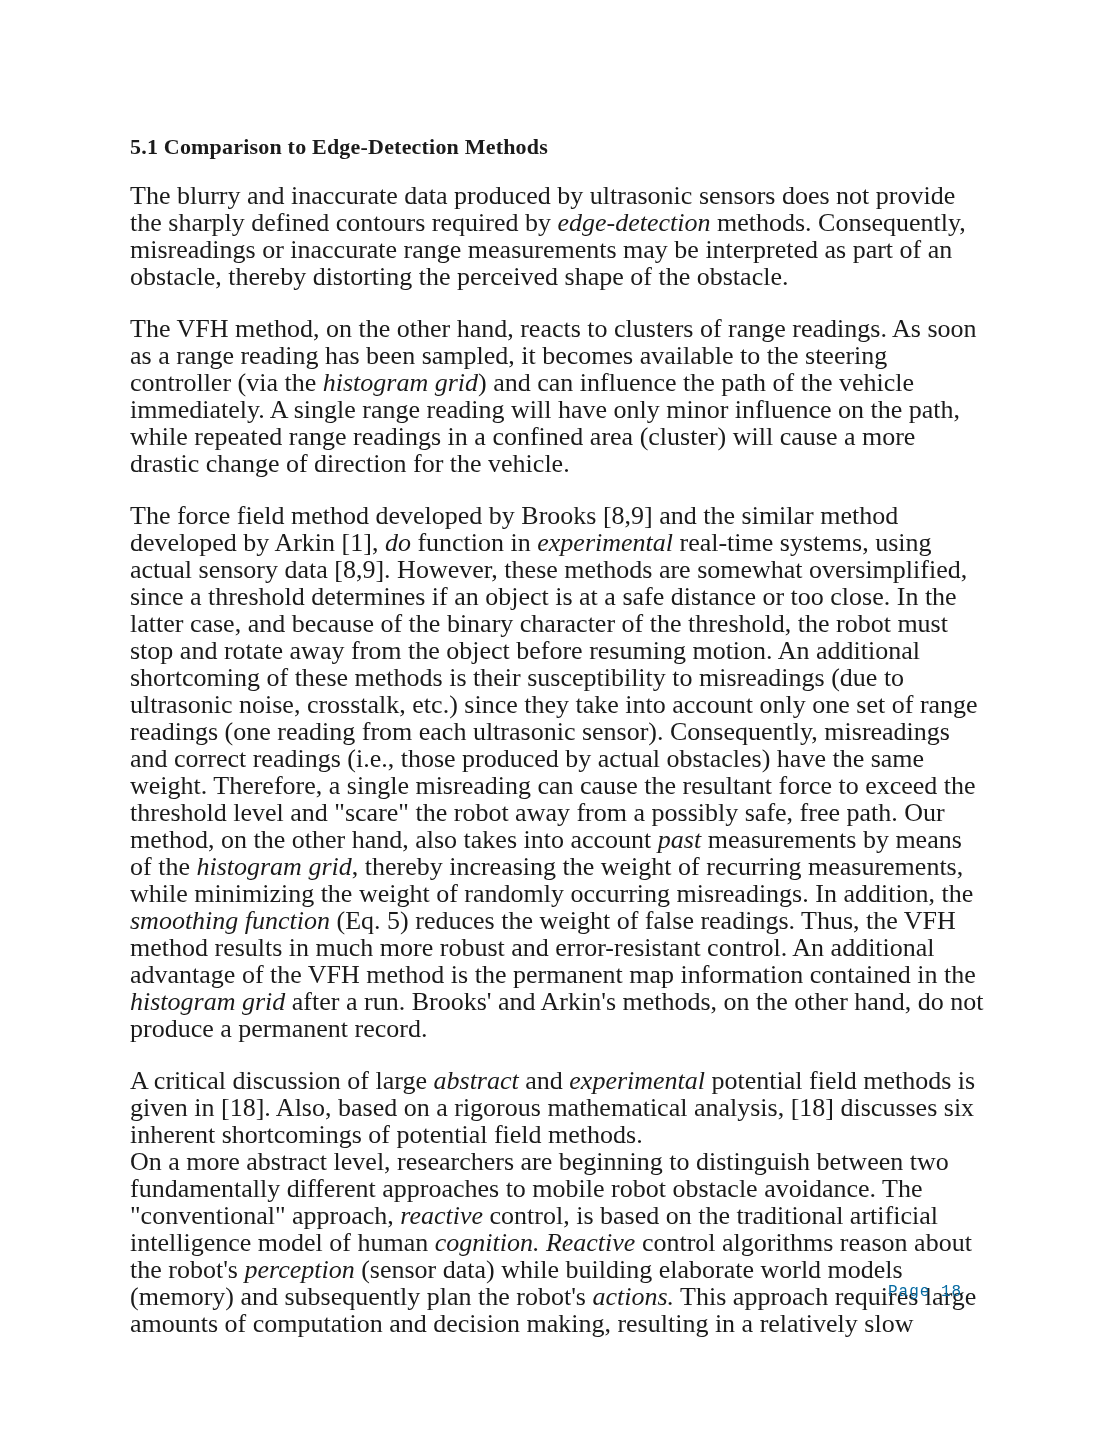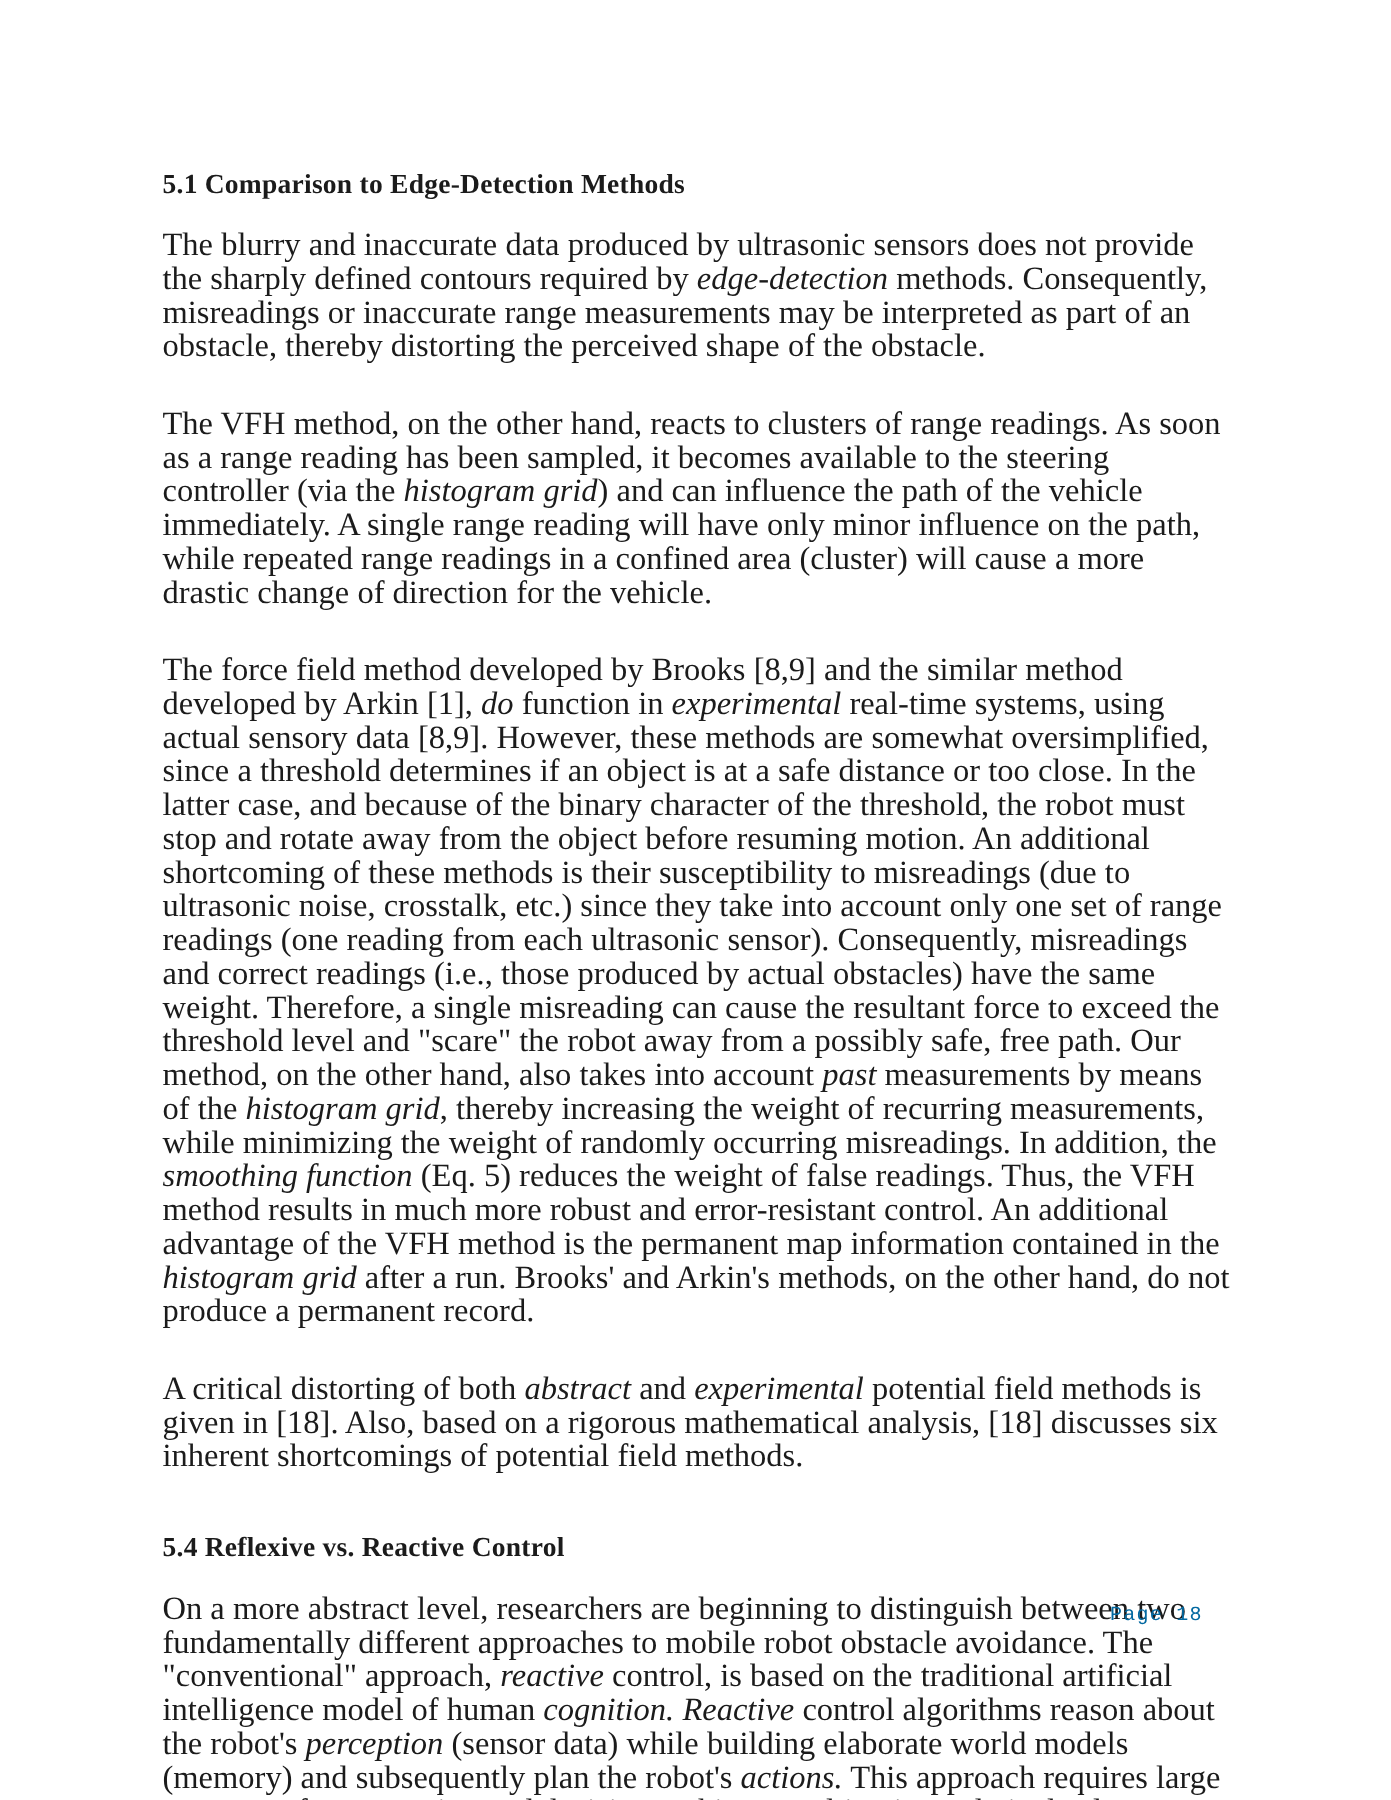--- a/index.html
+++ b/index.html
@@ -33,21 +33,21 @@
   section[data-idx="1"] .section-heading {
     margin-top: 46px;
   }
   .body-paragraph {
     font-size: 26px;
     line-height: 27px;
     margin: 0;
     text-align: left;
   }
   .body-paragraph + .body-paragraph {
-    margin-top: 35px;
+    margin-top: 25px;
   }
   .footer {
     position: absolute;
     left: 888px;
     top: 1283px;
     font-family: "Liberation Mono", "DejaVu Sans Mono", monospace;
     font-size: 16px;
     color: #0369a1;
     letter-spacing: 1px;
     white-space: pre;
@@ -56,21 +56,20 @@
 </head>
 <body>
 
 <div class="page">
   <main class="content" id="content">
       <section data-idx="0">
         <h2 class="section-heading">5.1 Comparison to Edge-Detection Methods</h2>
         <p class="body-paragraph"><span>The blurry and inaccurate data produced by ultrasonic sensors does not provide the sharply defined contours required by </span><i>edge-detection</i><span> methods. Consequently, misreadings or inaccurate range measurements may be interpreted as part of an obstacle, thereby distorting the perceived shape of the obstacle.</span></p>
         <p class="body-paragraph"><span>The VFH method, on the other hand, reacts to clusters of range readings. As soon as a range reading has been sampled, it becomes available to the steering controller (via the </span><i>histogram grid</i><span>) and can influence the path of the vehicle immediately. A single range reading will have only minor influence on the path, while repeated range readings in a confined area (cluster) will cause a more drastic change of direction for the vehicle.</span></p>
         <p class="body-paragraph"><span>The force field method developed by Brooks [8,9] and the similar method developed by Arkin [1], </span><i>do</i><span> function in </span><i>experimental</i><span> real-time systems, using actual sensory data [8,9]. However, these methods are somewhat oversimplified, since a threshold determines if an object is at a safe distance or too close. In the latter case, and because of the binary character of the threshold, the robot must stop and rotate away from the object before resuming motion. An additional shortcoming of these methods is their susceptibility to misreadings (due to ultrasonic noise, crosstalk, etc.) since they take into account only one set of range readings (one reading from each ultrasonic sensor). Consequently, misreadings and correct readings (i.e., those produced by actual obstacles) have the same weight. Therefore, a single misreading can cause the resultant force to exceed the threshold level and "scare" the robot away from a possibly safe, free path. Our method, on the other hand, also takes into account </span><i>past</i><span> measurements by means of the </span><i>histogram grid</i><span>, thereby increasing the weight of recurring measurements, while minimizing the weight of randomly occurring misreadings. In addition, the </span><i>smoothing function</i><span> (Eq. 5) reduces the weight of false readings. Thus, the VFH method results in much more robust and error-resistant control. An additional advantage of the VFH method is the permanent map information contained in the </span><i>histogram grid</i><span> after a run. Brooks' and Arkin's methods, on the other hand, do not produce a permanent record.</span></p>
-        <p class="body-paragraph"><span>A critical distorting of both </span><i>abstract</i><span> and </span><i>experimental</i><span> potential field methods is given in [18].  Also, based on a rigorous mathematical analysis, [18] discusses six inherent shortcomings of potential field methods.</span></p>
+        <p class="body-paragraph"><span>A critical discussion of large </span><i>abstract</i><span> and </span><i>experimental</i><span> potential field methods is given in [18].  Also, based on a rigorous mathematical analysis, [18] discusses six inherent shortcomings of potential field methods.</span></p>
       </section>
       <section data-idx="1">
-        <h2 class="section-heading">5.4 Reflexive vs. Reactive Control</h2>
         <p class="body-paragraph"><span>On a more abstract level, researchers are beginning to distinguish between two fundamentally different approaches to mobile robot obstacle avoidance.  The "conventional" approach, </span><i>reactive</i><span> control, is based on the traditional artificial intelligence model of human </span><i>cognition.</i><span> </span><i>Reactive</i><span> control algorithms reason about the robot's </span><i>perception</i><span> (sensor data) while building elaborate world models (memory) and subsequently plan the robot's </span><i>actions.</i><span>  This approach requires large amounts of computation and decision making, resulting in a relatively slow</span></p>
       </section>
     </main>
   <div class="footer">Page 18</div>
 </div>
 
 </body></html>

